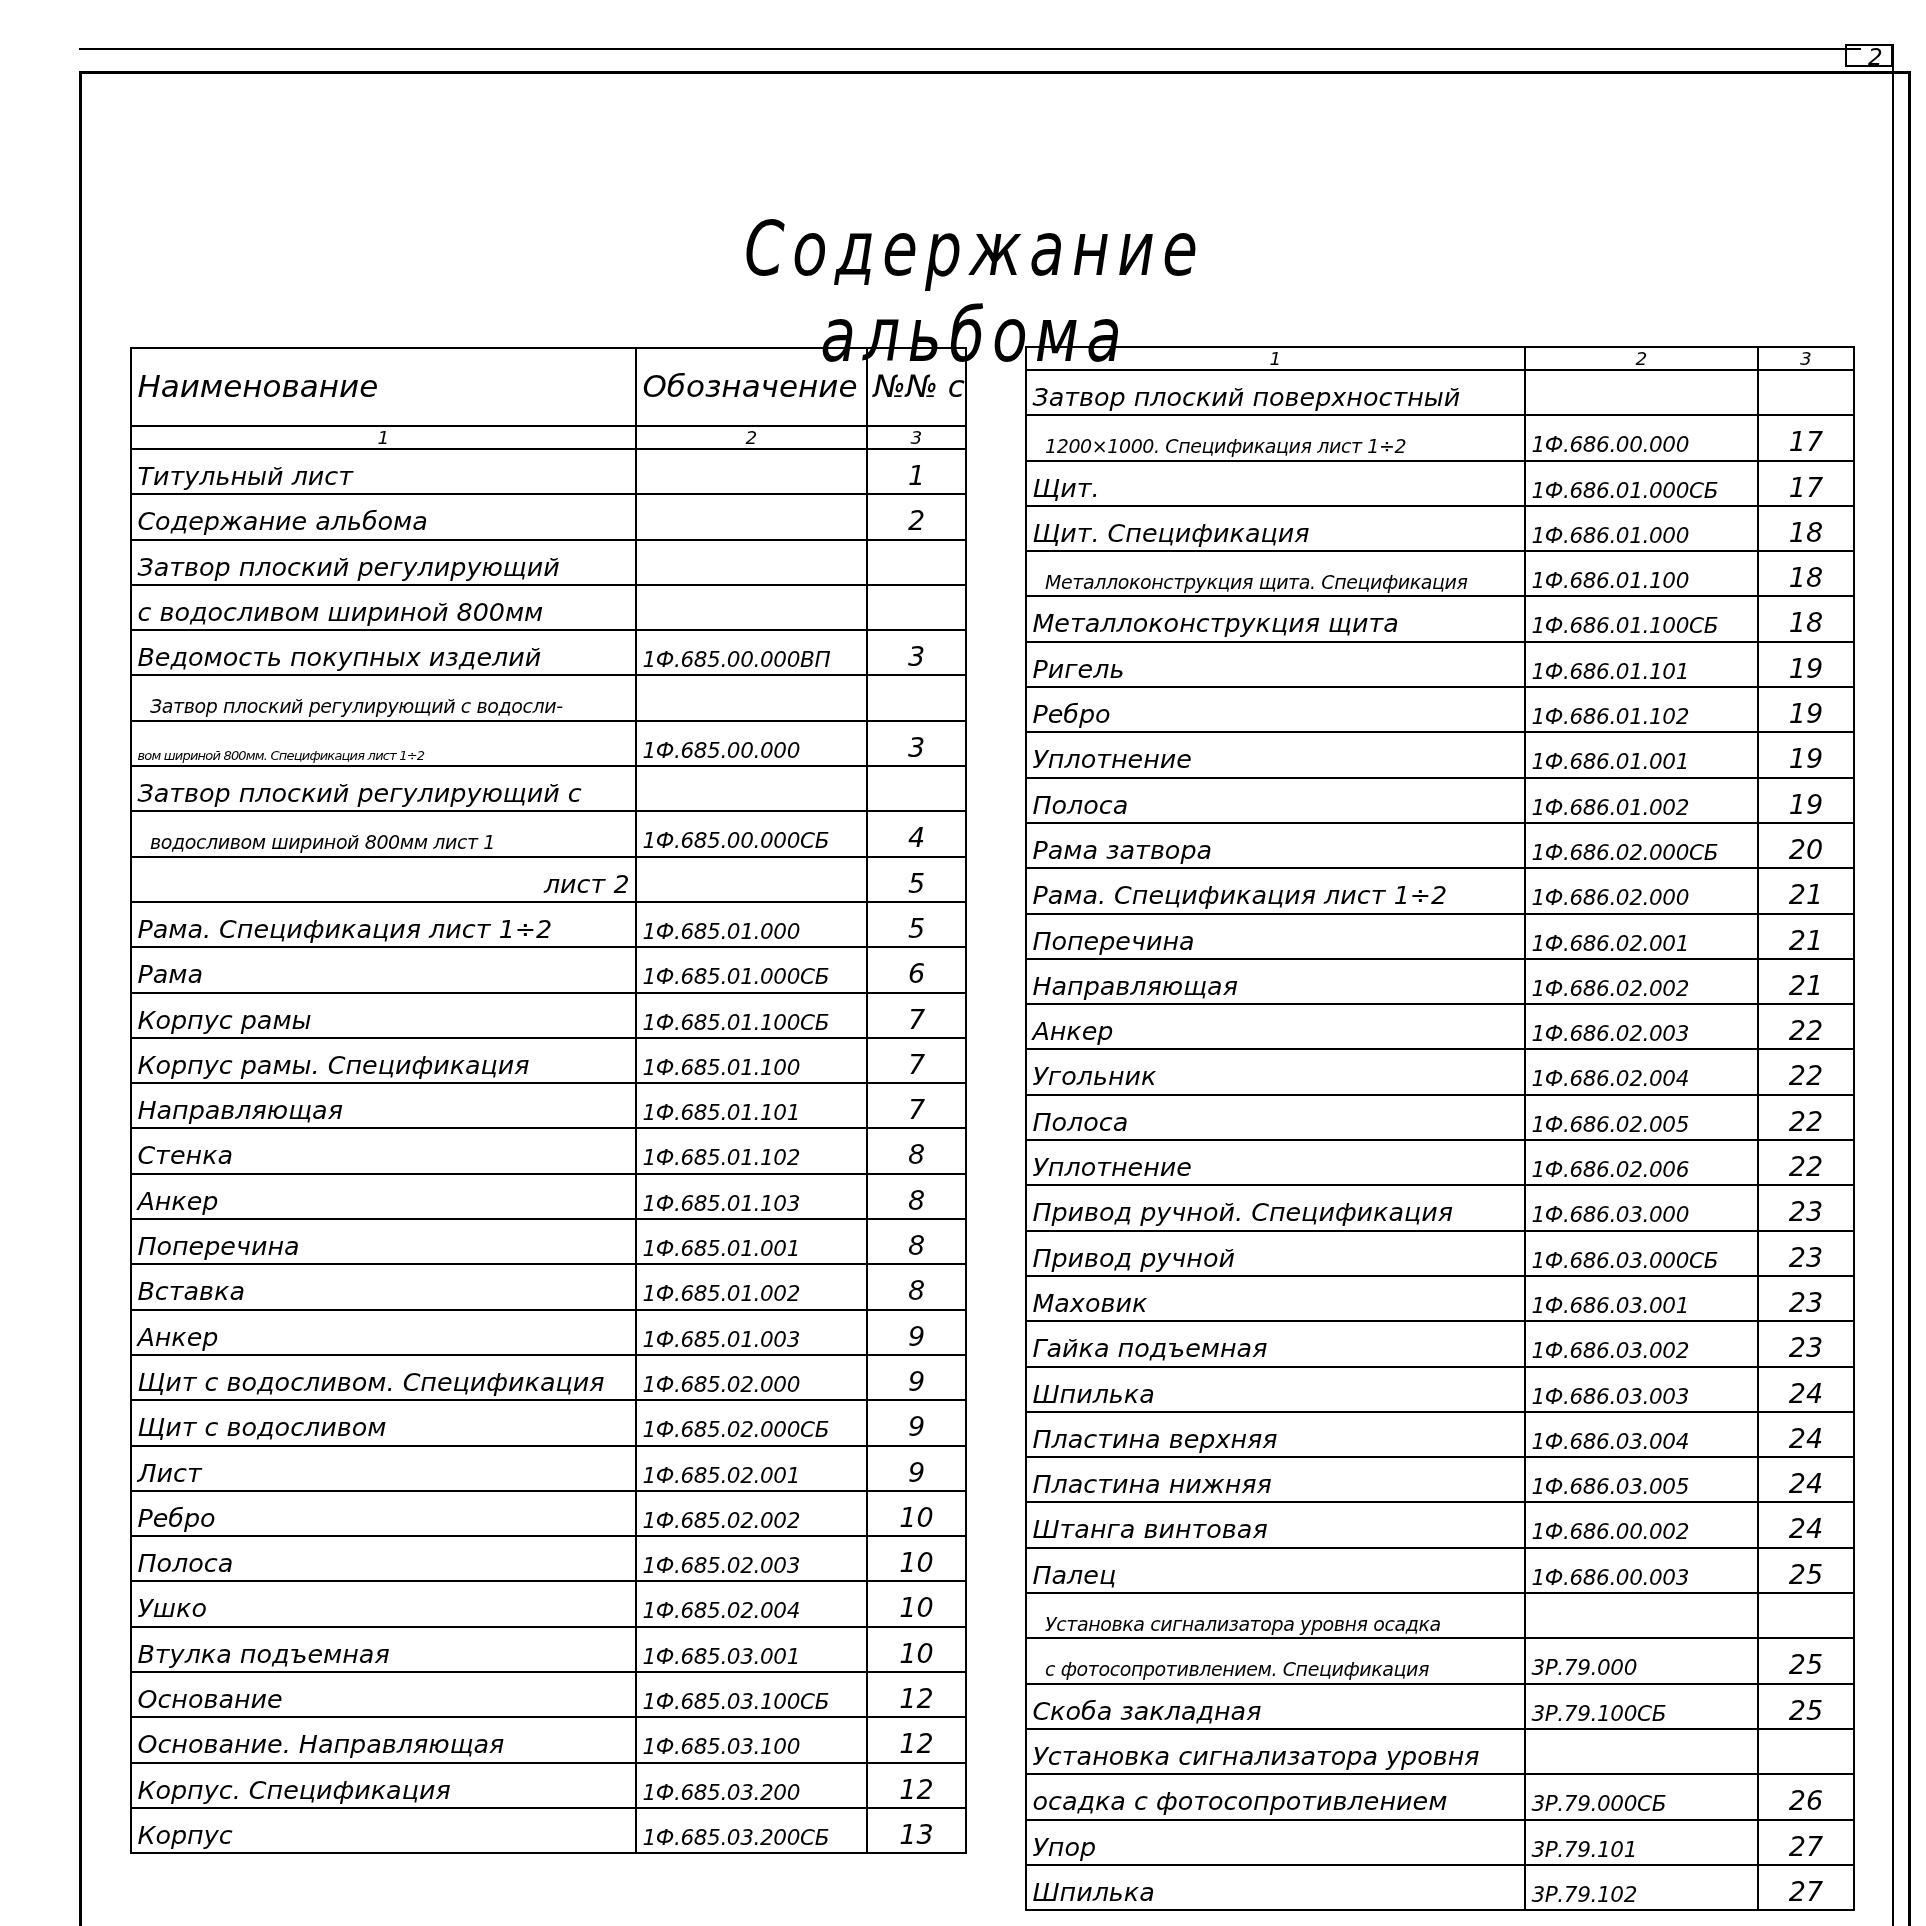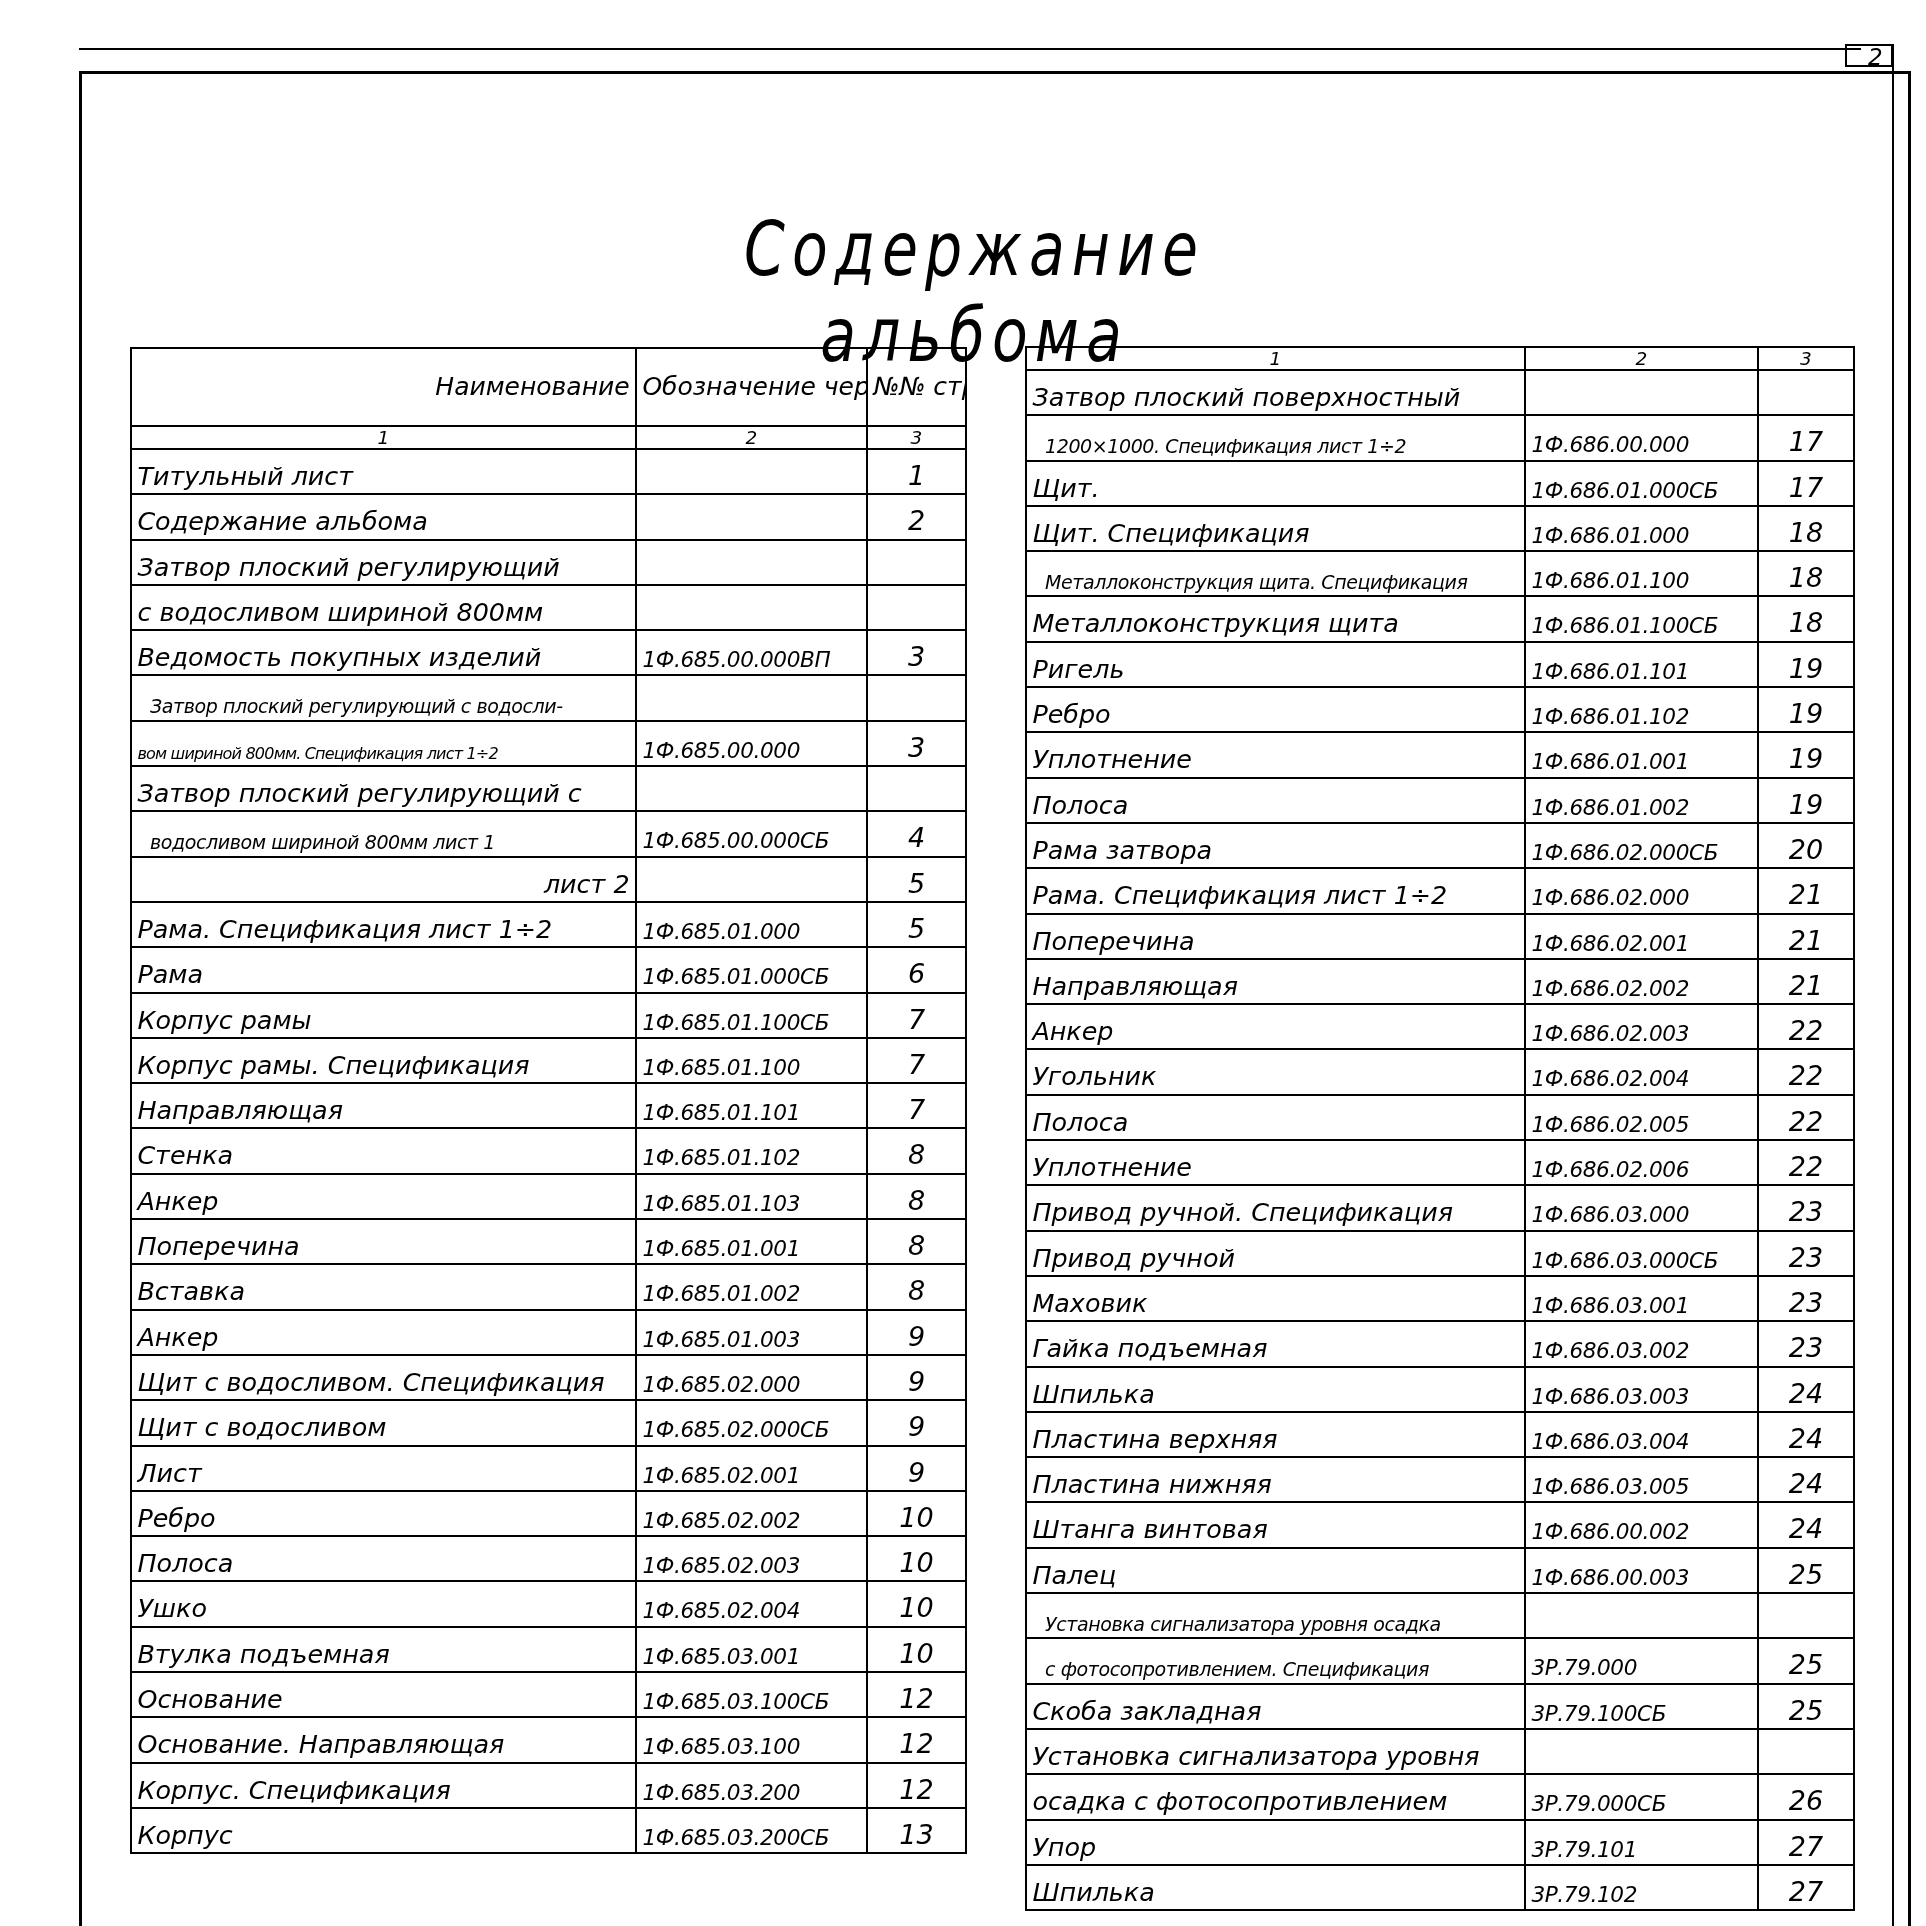--- a/index.html
+++ b/index.html
@@ -13,26 +13,26 @@
   .corner-box { left:1845px; top:44px; width:48px; height:23px; border:2.3px solid #000; box-sizing:border-box; }
   .corner-num { left:1868px; top:44px; font-size:23px; font-style:italic; }
   .title { left:655px; top:206px; width:639px; text-align:center; font-family:"DejaVu Sans Condensed","DejaVu Sans",sans-serif;
            font-size:65px; letter-spacing:7px; font-style:italic; transform:scaleY(1.15); transform-origin:center top; }
 
   table.toc { position:absolute; border-collapse:collapse; table-layout:fixed; }
   table.toc td { border:2.3px solid #000; padding:0 5.4px; font-style:italic; white-space:nowrap; overflow:hidden;
                  font-family:"DejaVu Sans", sans-serif; vertical-align:bottom; }
   table.toc td.c1 { font-size:25.4px; }
   table.toc td.c1.small { font-size:19px; letter-spacing:-0.4px;padding-left:18px; }
-  table.toc td.c1.xsmall { font-size:16px; letter-spacing:-0.8px; }
+  table.toc td.c1.xsmall { font-size:13px; letter-spacing:-0.8px; }
   table.toc td.c2 { font-size:21.6px; letter-spacing:-0.4px; }
   table.toc td.c3 { font-size:27px; text-align:center; }
   table.toc tr.data td { height:41px; padding-bottom:2.3px; }
   table.toc tr.colnum td { height:17px; font-size:18.5px; text-align:center; vertical-align:middle; }
-  table.toc tr.head td { height:76px; font-size:25px; text-align:right; vertical-align:middle; line-height:1.15; }
+  table.toc tr.head td { height:76px; font-size:31px; text-align:left; vertical-align:middle; line-height:1.15; }
   .right-align { text-align:right; }
 
   #left-table  { left:130px;  top:347px; width:835px; }
   #right-table { left:1025px; top:346px; width:828px; }
 </style>
 </head>
 <body>
 
 <div class="abs top-rule"></div>
 <div class="abs frame-inner"></div>

